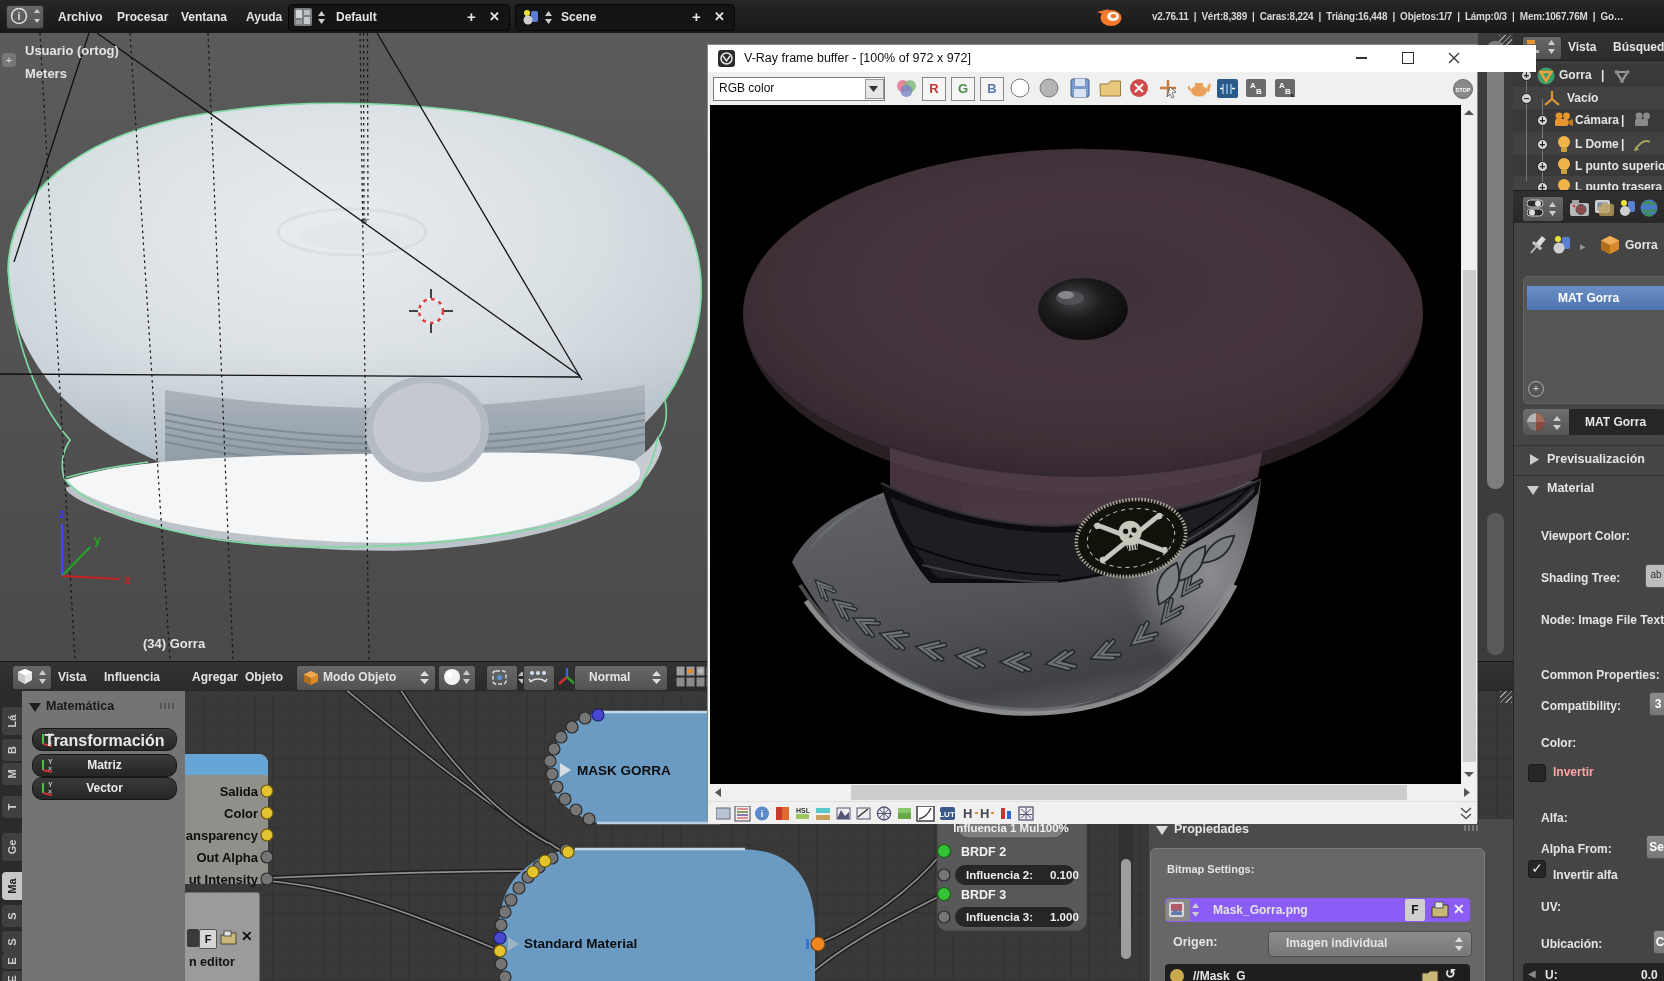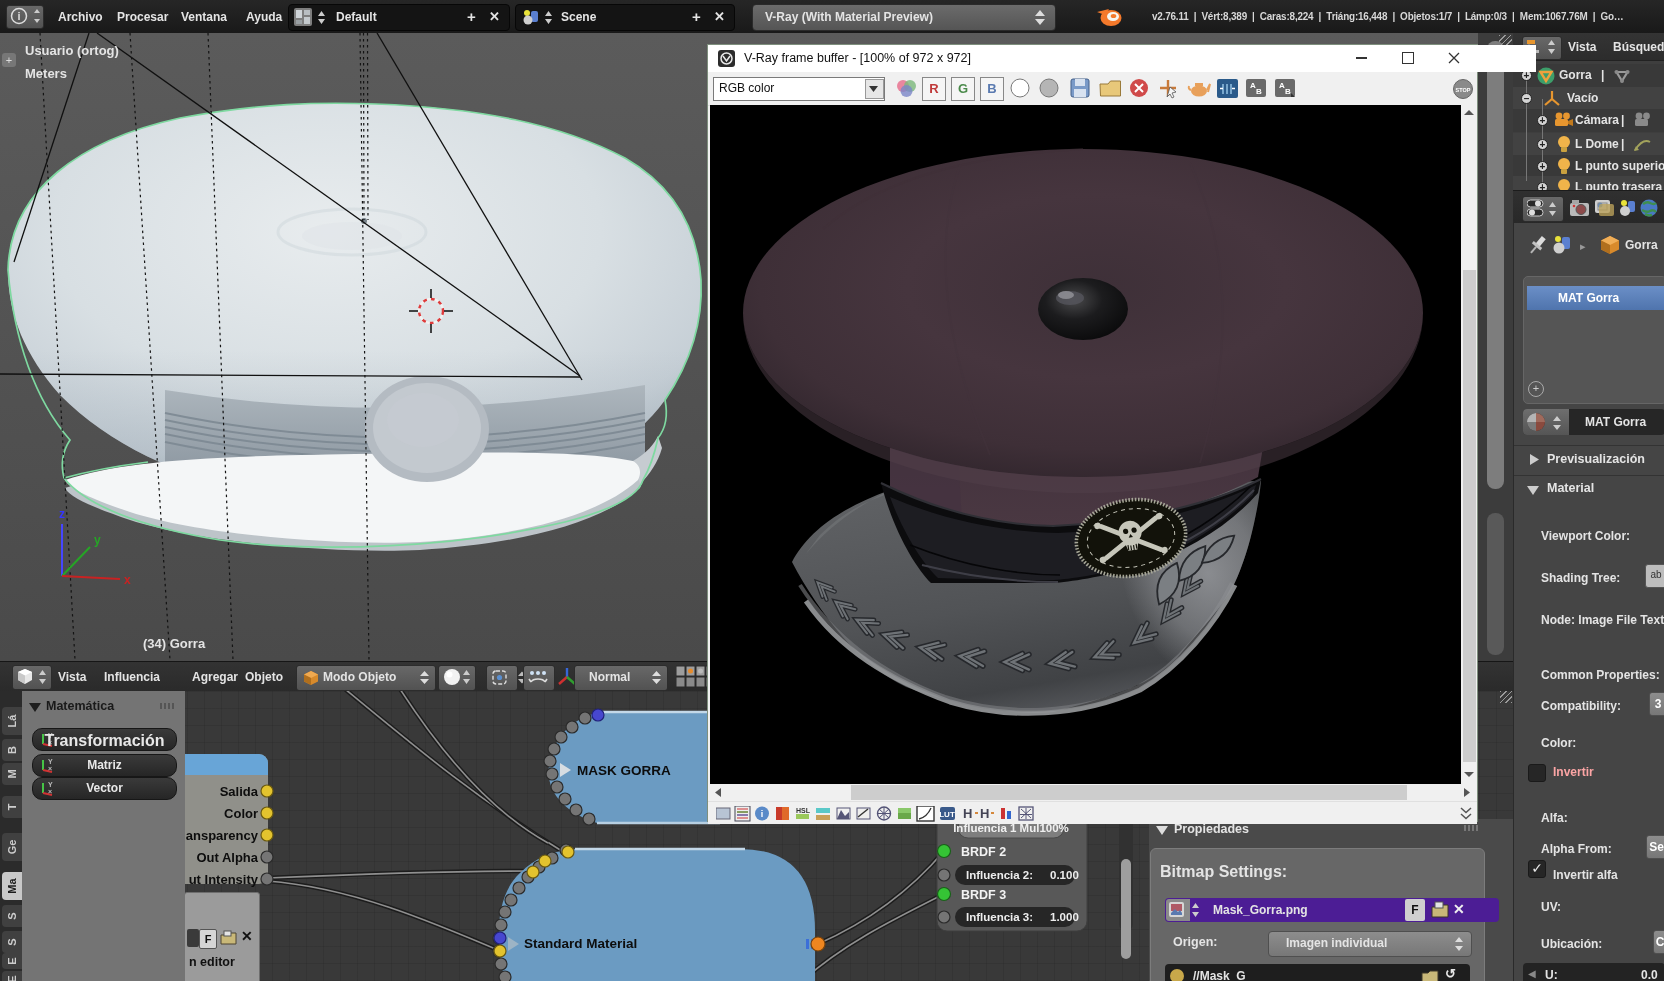--- a/index.html
+++ b/index.html
@@ -39,26 +39,20 @@
  <div class="a" style="left:515px;top:4px;width:218px;height:25px;background:#141414;border-radius:4px;border:1px solid #070707">
    <svg class="a" style="left:5px;top:3px" width="34" height="19">
      <circle cx="6" cy="5" r="3" fill="#e8e23a"></circle>
         <rect x="10" y="3" width="7" height="11" rx="2" fill="#5a7fd0"></rect>
      <circle cx="7" cy="12" r="4.5" fill="#cfcfcf"></circle>
      <path d="M24 8 l3.5 -5 l3.5 5z M24 11 l3.5 5 l3.5 -5z" fill="#ccc"></path>
    </svg>
    <div class="a wt" style="left:45px;top:5px">Scene</div>
    <div class="a wt" style="left:176px;top:3px;font-size:15px">+</div>
    <div class="a wt" style="left:198px;top:4px;font-size:13px">✕</div>
- </div>
- <div class="a" style="left:752px;top:4px;width:302px;height:25px;background:linear-gradient(#6b6b6b,#555);border-radius:4px;border:1px solid #2a2a2a">
-   <div class="a wt" style="left:12px;top:5px">V-Ray (With Material Preview)</div>
-   <svg class="a" style="left:280px;top:4px" width="14" height="17">
-     <path d="M2 7 l5 -6 l5 6z M2 10 l5 6 l5 -6z" fill="#ddd"></path>
-   </svg>
  </div>
  <svg class="a" style="left:1096px;top:6px" width="28" height="22">
   <ellipse cx="15" cy="12" rx="10.5" ry="8" fill="#f4792b"></ellipse>
   <path d="M1 6 L13 3 L9 9z" fill="#f4792b"></path>
   <ellipse cx="17" cy="10.5" rx="6" ry="4.5" fill="#f6f6f1"></ellipse>
   <ellipse cx="17.5" cy="10" rx="2.8" ry="2" fill="#f4792b"></ellipse>
  </svg>
  <div class="a wt" style="left:1152px;top:10px;color:#d8d8d8;font-size:11px;letter-spacing:-0.2px;transform:scaleX(0.90);transform-origin:0 0">v2.76.11&nbsp; |&nbsp; Vért:8,389&nbsp; |&nbsp; Caras:8,224&nbsp; |&nbsp; Triáng:16,448&nbsp; |&nbsp; Objetos:1/7&nbsp; |&nbsp; Lámp:0/3&nbsp; |&nbsp; Mem:1067.76M&nbsp; |&nbsp; Go…</div>
 </div>
 
@@ -437,22 +431,22 @@
     </div>
  <div class="a" style="left:1119px;top:125px;width:14px;height:115px;background:#313131;border-radius:7px"></div>
  <div class="a" style="left:1121px;top:168px;width:10px;height:100px;background:#9e9e9e;border-radius:5px"></div>
  <div class="a" style="left:1149px;top:128px;width:364px;height:162px;background:#4a4a4a"></div>
  <svg class="a" style="left:1155px;top:133px" width="14" height="12">
       <path d="M1 2 h12 l-6 9z" fill="#ddd"></path>
     </svg>
  <div class="a wt" style="left:1174px;top:131px;font-size:12.5px">Propiedades</div>
  <div class="a" style="left:1464px;top:134px;width:16px;height:6px;background:repeating-linear-gradient(90deg,#777 0 2px,transparent 2px 4px)"></div>
  <div class="a" style="left:1150px;top:157px;width:333px;height:133px;background:#676767;border:1px solid #7c7c7c;border-radius:6px 6px 0 0">
-   <div class="a wt" style="left:9px;top:14px;font-size:16px">Bitmap Settings:</div>
-   <div class="a" style="left:14px;top:49px;width:334px;height:24px;background:#4c1d95;border-radius:4px">
+   <div class="a wt" style="left:16px;top:14px;font-size:11px">Bitmap Settings:</div>
+   <div class="a" style="left:14px;top:49px;width:305px;height:24px;background:#8b5cf6;border-radius:4px">
      <div class="a" style="left:1px;top:1px;width:24px;height:22px;background:#8a8a8a;border-radius:3px 0 0 3px"></div>
      <svg class="a" style="left:4px;top:4px" width="17" height="16">
           <rect x="0" y="0" width="15" height="15" rx="2" fill="#d6d6d6"></rect>
           <rect x="2" y="2" width="11" height="7" fill="#b05a66"></rect>
           <path d="M2 11 l4 -4 l3 3 l2 -2 l2 3 v2 h-11z" fill="#5a7ab0"></path>
         </svg>
      <svg class="a" style="left:26px;top:3px" width="10" height="18">
           <path d="M1 7 l3.5 -5 l3.5 5z M1 11 l3.5 5 l3.5 -5z" fill="#ccc"></path>
         </svg>
      <div class="a wt" style="left:48px;top:5px">Mask_Gorra.png</div>

